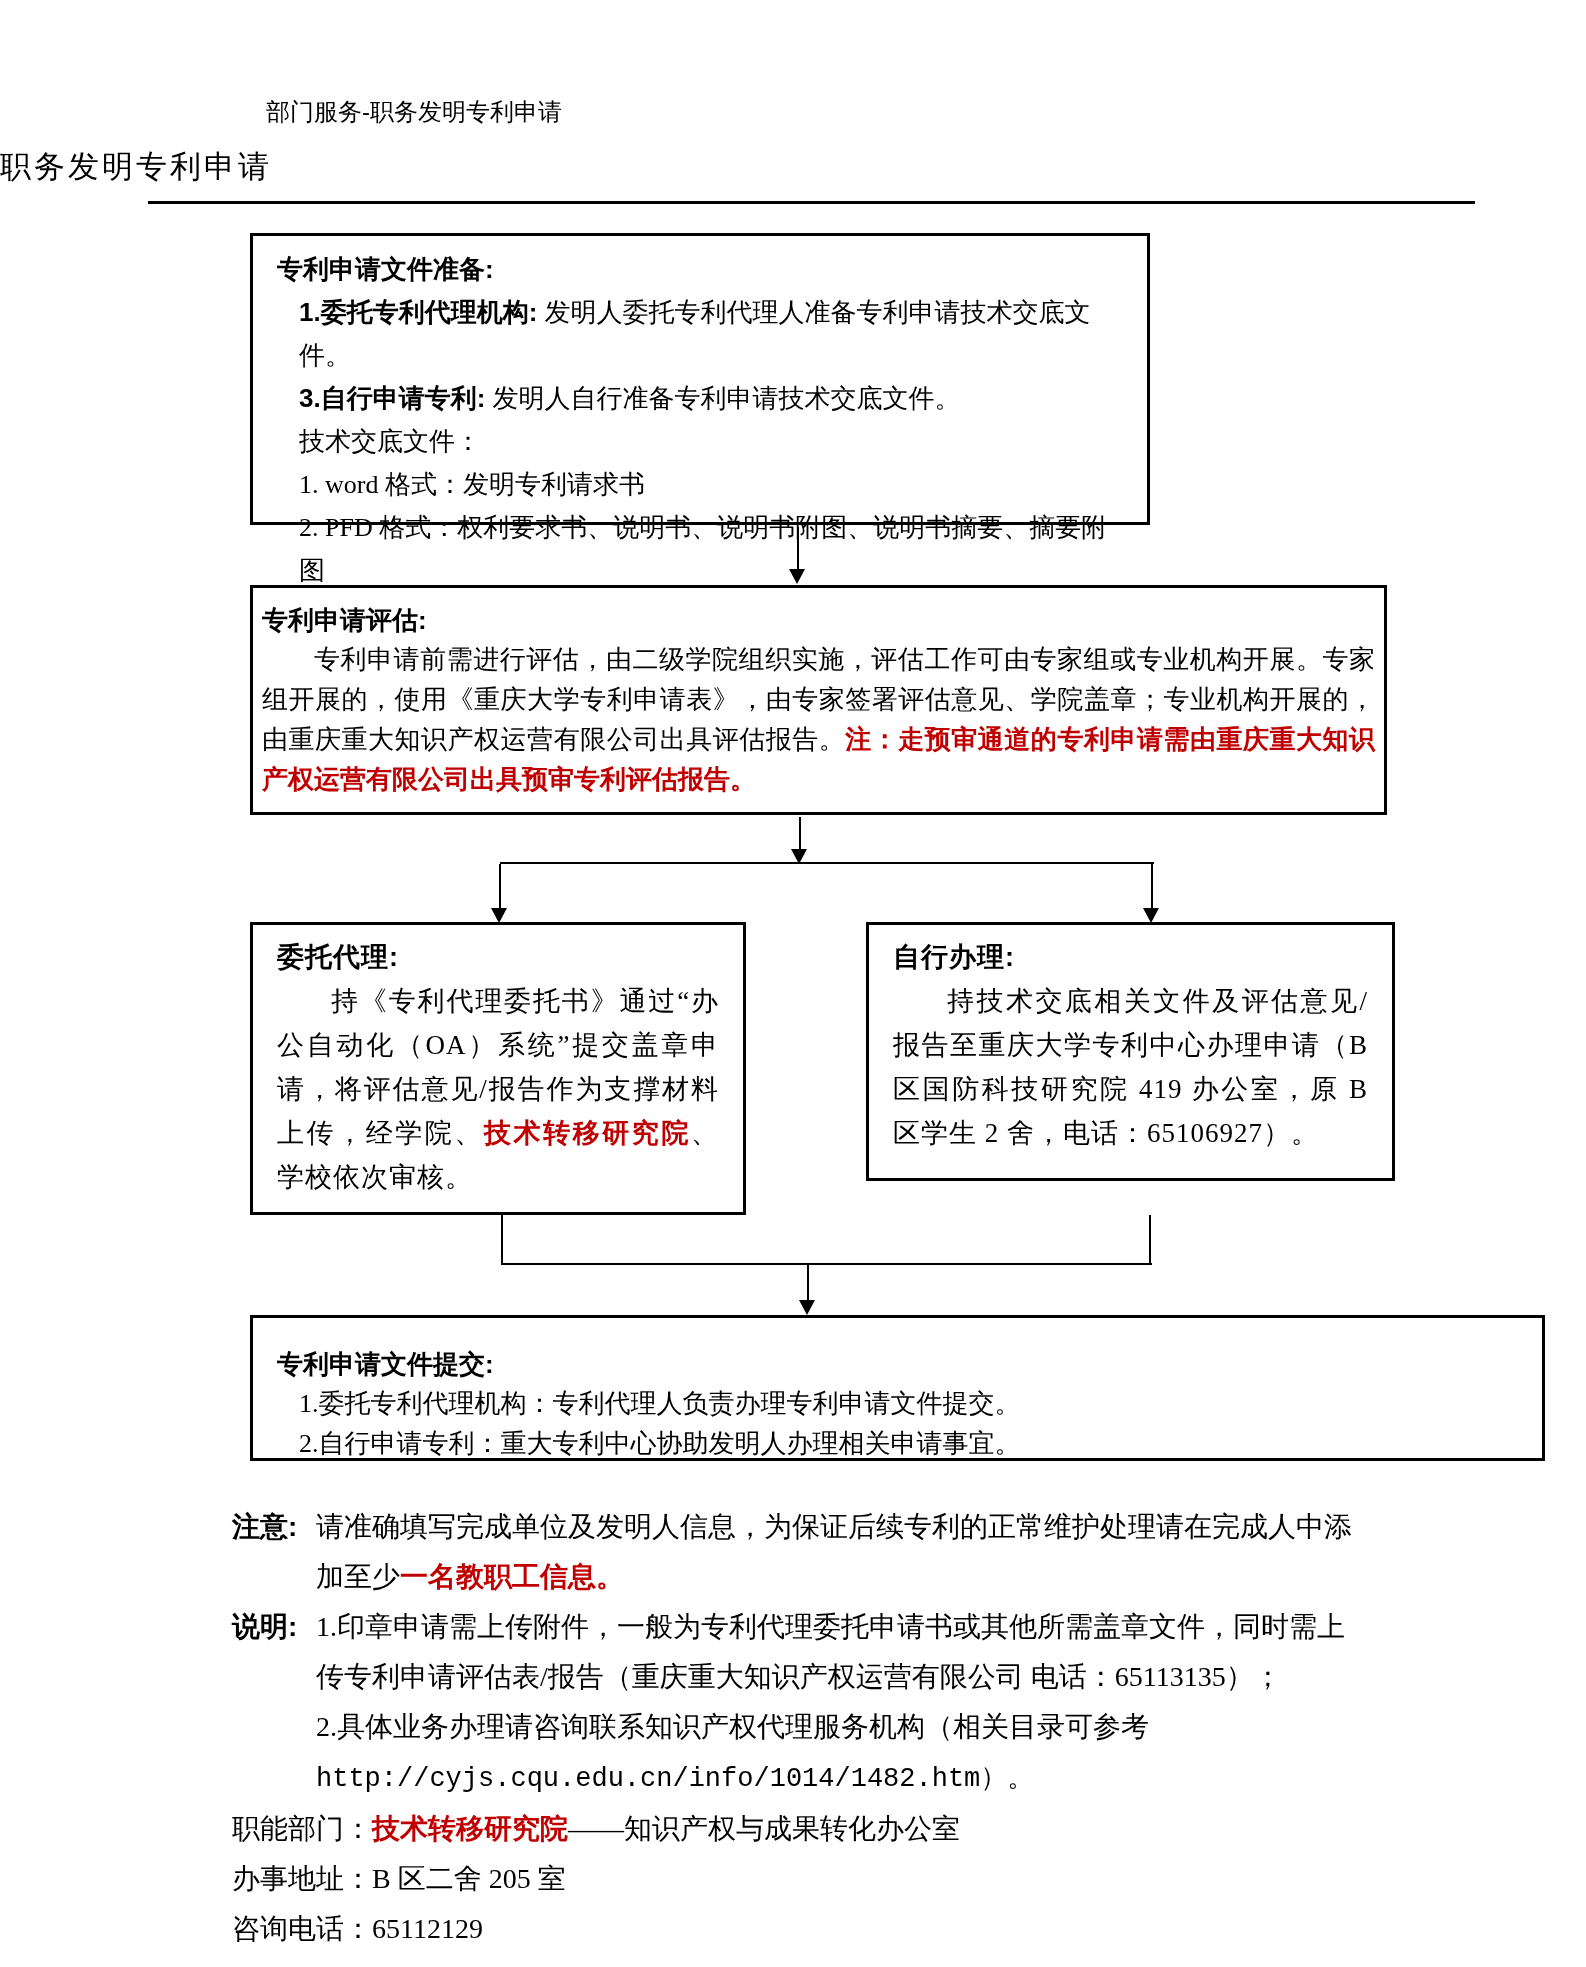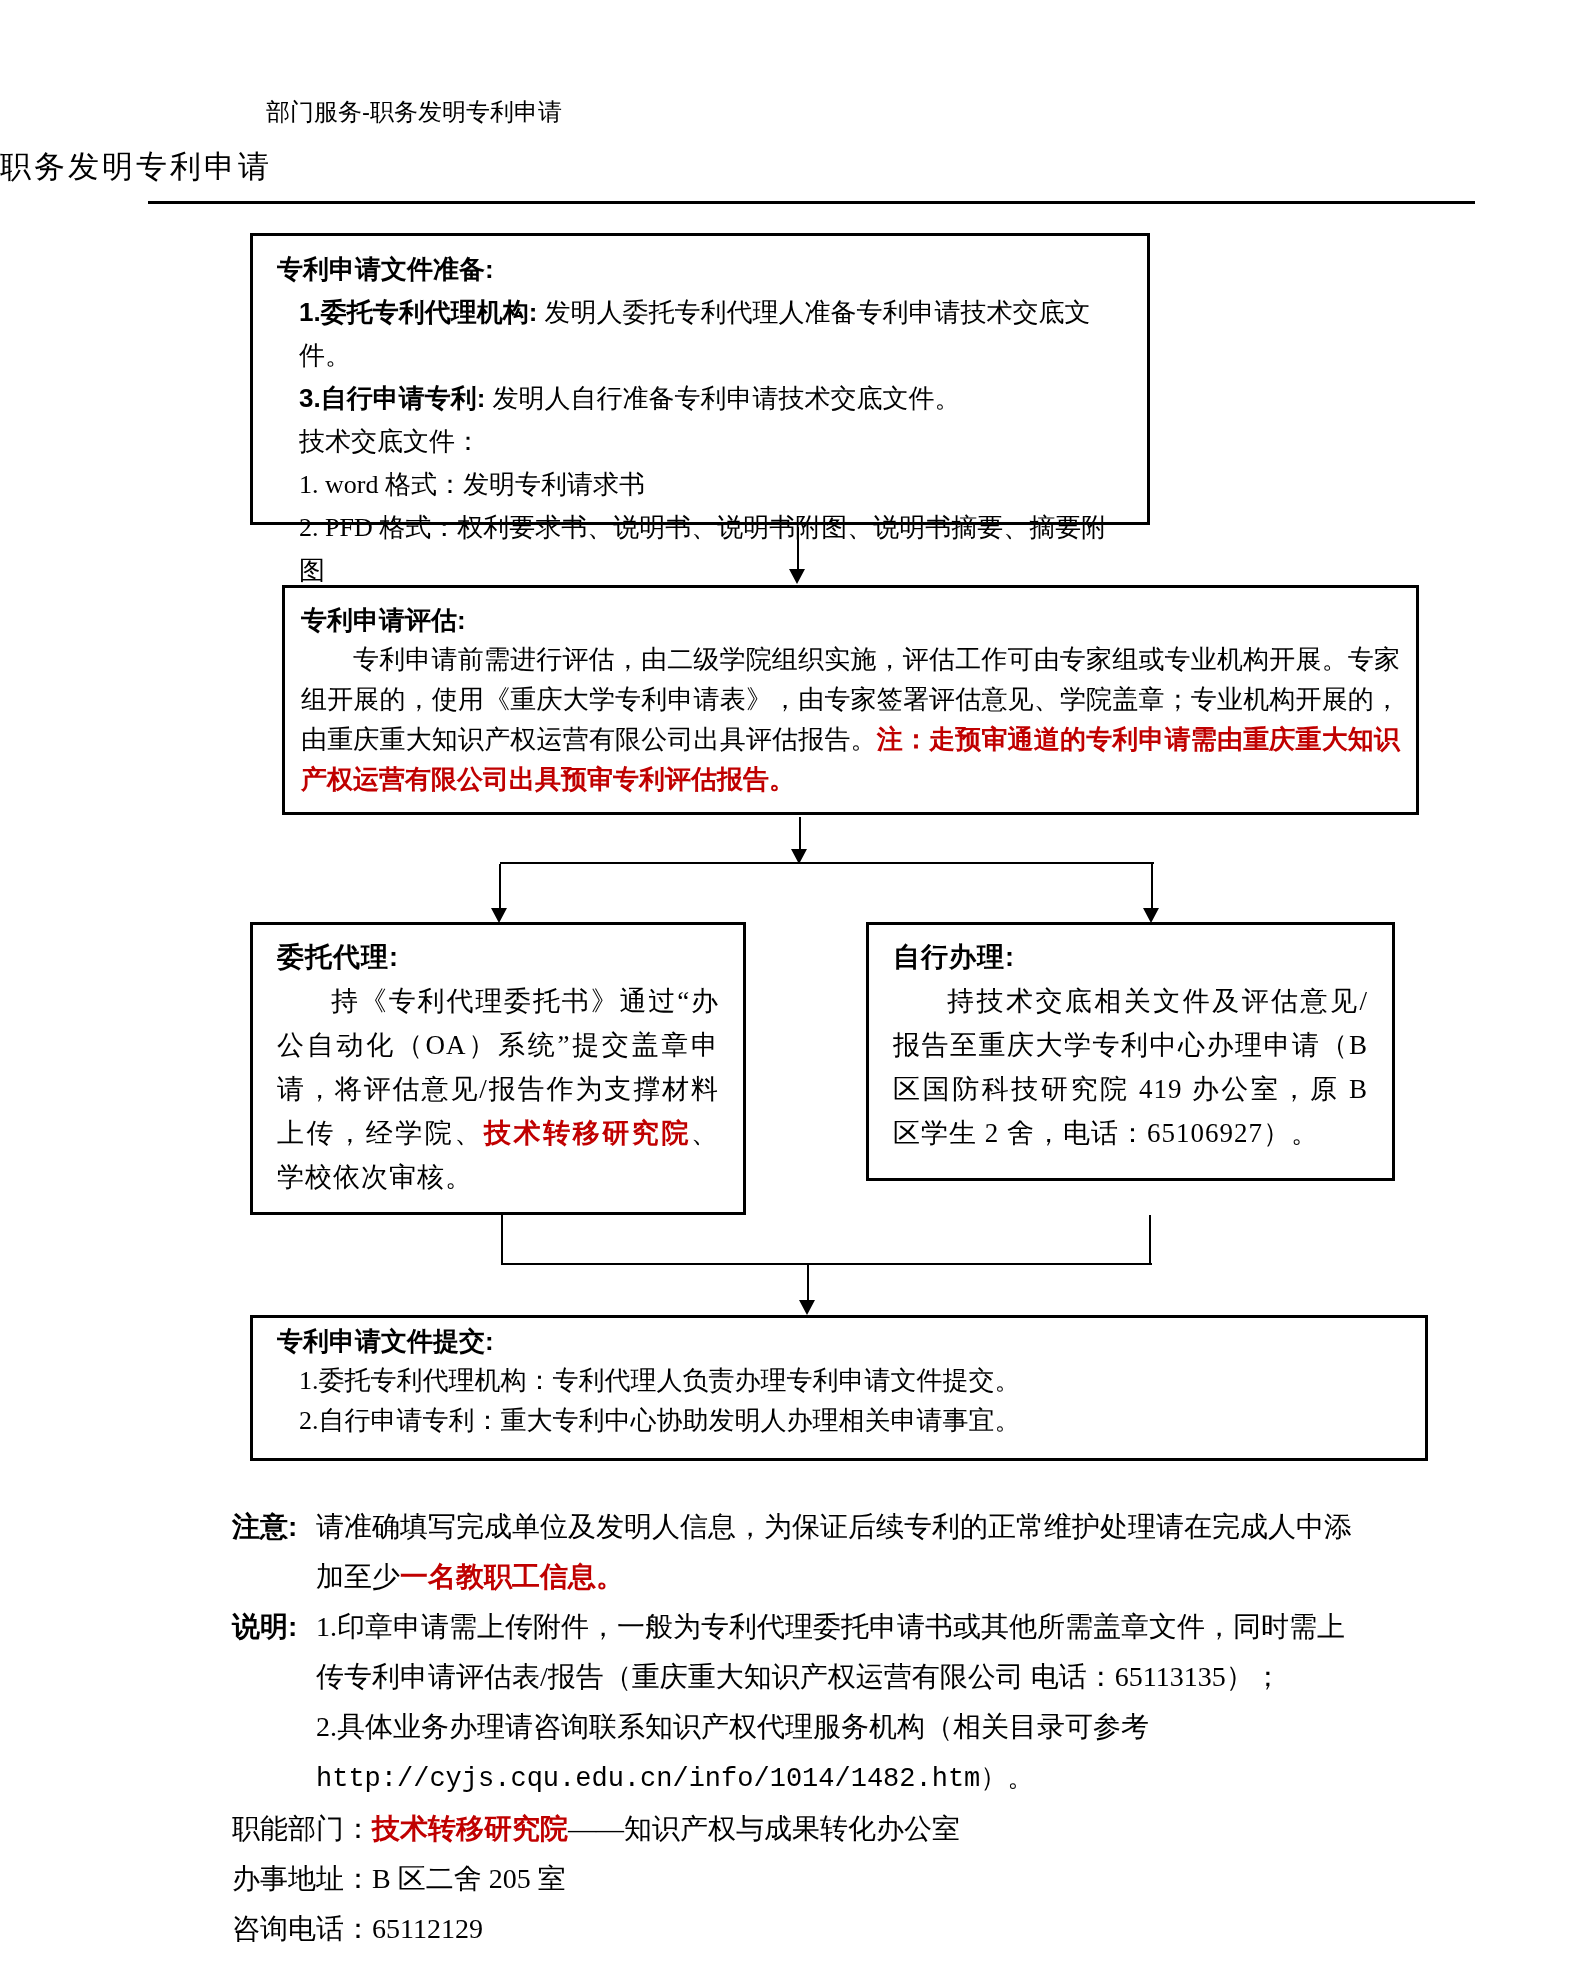--- a/index.html
+++ b/index.html
@@ -8,24 +8,24 @@
   .abs{position:absolute;}
 
   .breadcrumb{left:266px;top:96px;font-family:"Liberation Sans",sans-serif;font-size:24px;color:#000;}
   .page-title{left:0;top:146px;width:1586px;text-align:left;font-family:"Liberation Sans",sans-serif;
               font-size:31px;letter-spacing:3px;color:#000;}
   .title-rule{left:148px;top:201px;width:1327px;height:3px;background:#000;}
 
   .box{position:absolute;border:3px solid #000;box-sizing:border-box;background:#fff;
        font-family:"Liberation Serif",serif;font-size:26px;color:#000;}
   .b1{left:250px;top:233px;width:900px;height:292px;padding:12px 24px;line-height:43px;}
-  .b2{left:250px;top:585px;width:1137px;height:230px;padding:12px 16px;line-height:40px;margin-left:32px;}
+  .b2{left:250px;top:585px;width:1137px;height:230px;padding:12px 9px;line-height:40px;}
   .b3{left:250px;top:922px;width:496px;height:293px;padding:10px 24px;line-height:44px;font-size:27px;letter-spacing:1px;}
   .b4{left:866px;top:922px;width:529px;height:259px;padding:10px 24px;line-height:44px;font-size:27px;letter-spacing:1px;}
-  .b5{left:250px;top:1315px;width:1178px;height:146px;padding:3px 24px;line-height:40px;}
+  .b5{left:250px;top:1315px;width:1295px;height:146px;padding:26px 24px;line-height:40px;}
 
   .bh{font-family:"Liberation Sans",sans-serif;font-weight:bold;}
   .bi{margin-left:22px;}
   .bl{font-family:"Liberation Sans",sans-serif;font-weight:bold;}
   .para{text-indent:2em;text-align:justify;}
   .red{color:#C00000;font-weight:bold;}
 
   .vline{position:absolute;width:2px;background:#000;}
   .hline{position:absolute;height:2px;background:#000;}
   .ah{position:absolute;width:0;height:0;border-left:8px solid transparent;border-right:8px solid transparent;

